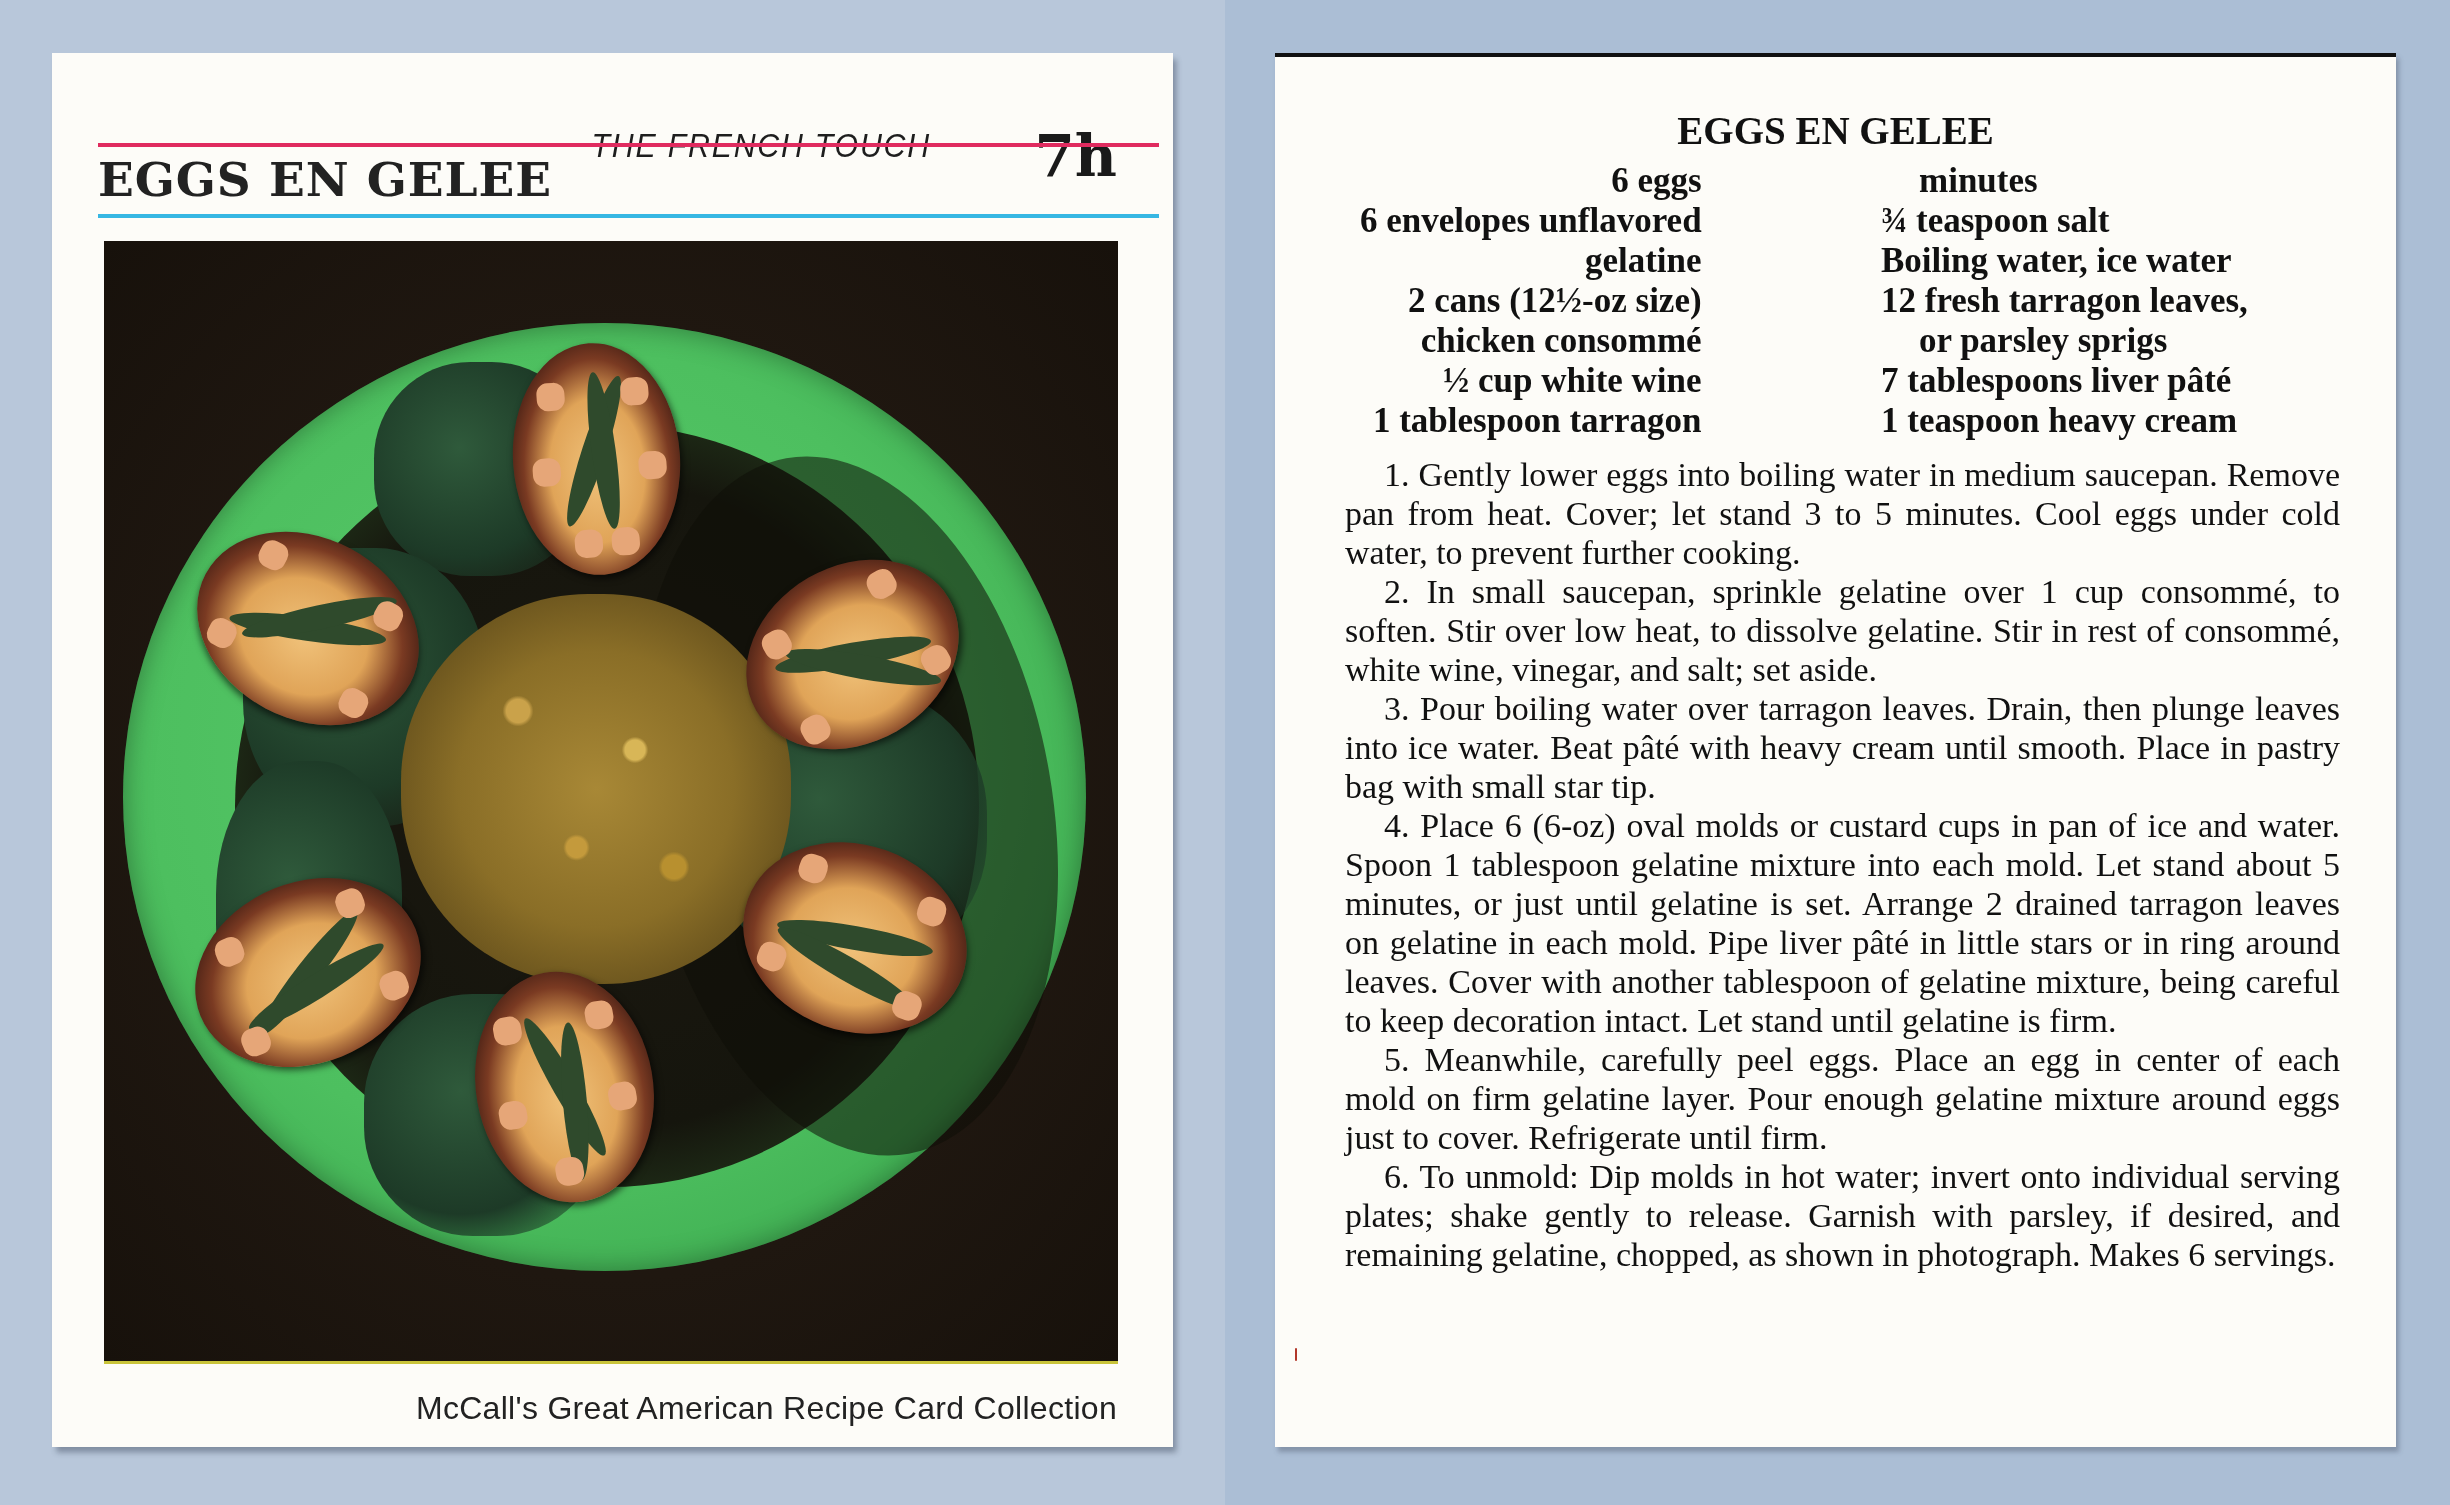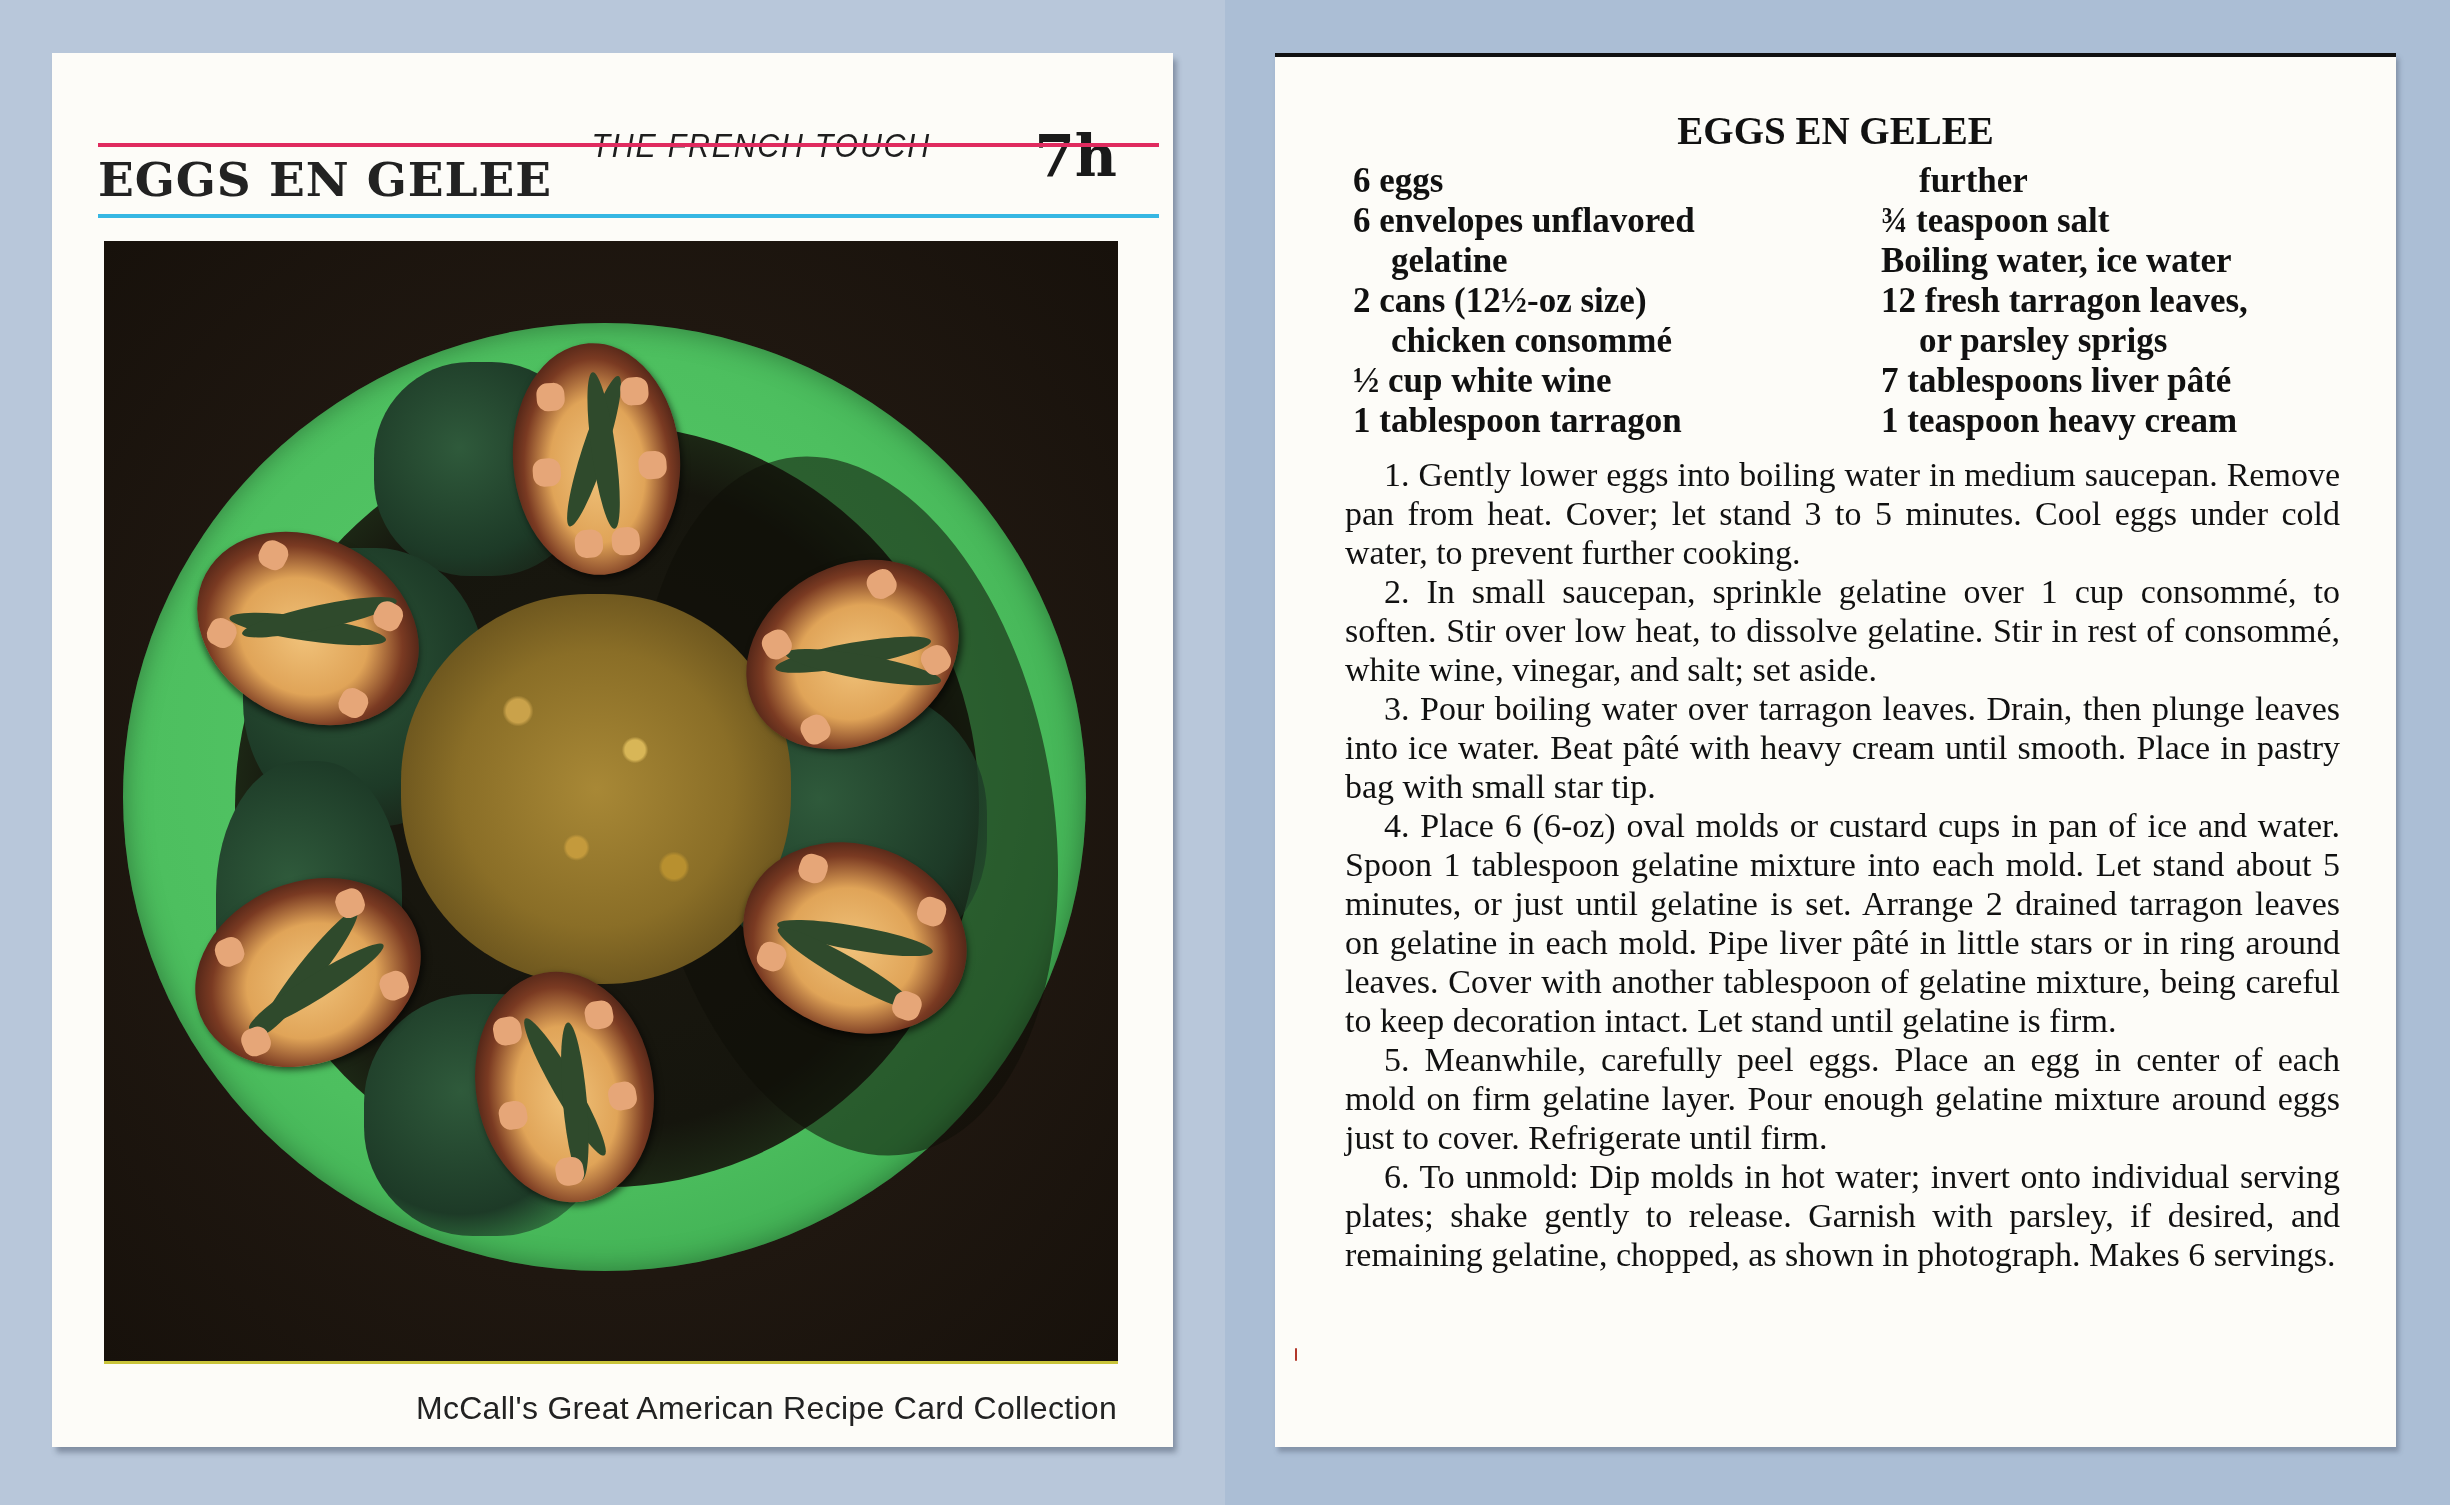--- a/index.html
+++ b/index.html
@@ -159,21 +159,21 @@
     width: 1004px;
     font-family: "Liberation Serif", serif;
     font-weight: bold;
     font-size: 35px;
     line-height: 40px;
     color: #111;
   }
   .ing-col {
     position: absolute; top: 0;
   }
-  .ing-col.left { left: 8px; }
+  .ing-col.left { left: 15px; text-align: right; }
   .ing-col.right { left: 536px; }
   .ing-line { white-space: nowrap; display: block; }
   .ing-line.indent { padding-left: 38px; }
 
   .steps {
     position: absolute;
     left: 70px; top: 398px;
     width: 995px;
     font-family: "Liberation Serif", serif;
     font-size: 34px;
@@ -286,21 +286,21 @@
     <div class="ing-col left">
       <span class="ing-line">6 eggs</span>
       <span class="ing-line">6 envelopes unflavored</span>
       <span class="ing-line indent">gelatine</span>
       <span class="ing-line">2 cans (12½-oz size)</span>
       <span class="ing-line indent">chicken consommé</span>
       <span class="ing-line">½ cup white wine</span>
       <span class="ing-line">1 tablespoon tarragon</span>
     </div>
     <div class="ing-col right">
-      <span class="ing-line indent">further</span>
+      <span class="ing-line indent">minutes</span>
       <span class="ing-line">¾ teaspoon salt</span>
       <span class="ing-line">Boiling water, ice water</span>
       <span class="ing-line">12 fresh tarragon leaves,</span>
       <span class="ing-line indent">or parsley sprigs</span>
       <span class="ing-line">7 tablespoons liver pâté</span>
       <span class="ing-line">1 teaspoon heavy cream</span>
     </div>
   </div>
 
   <div class="steps">

